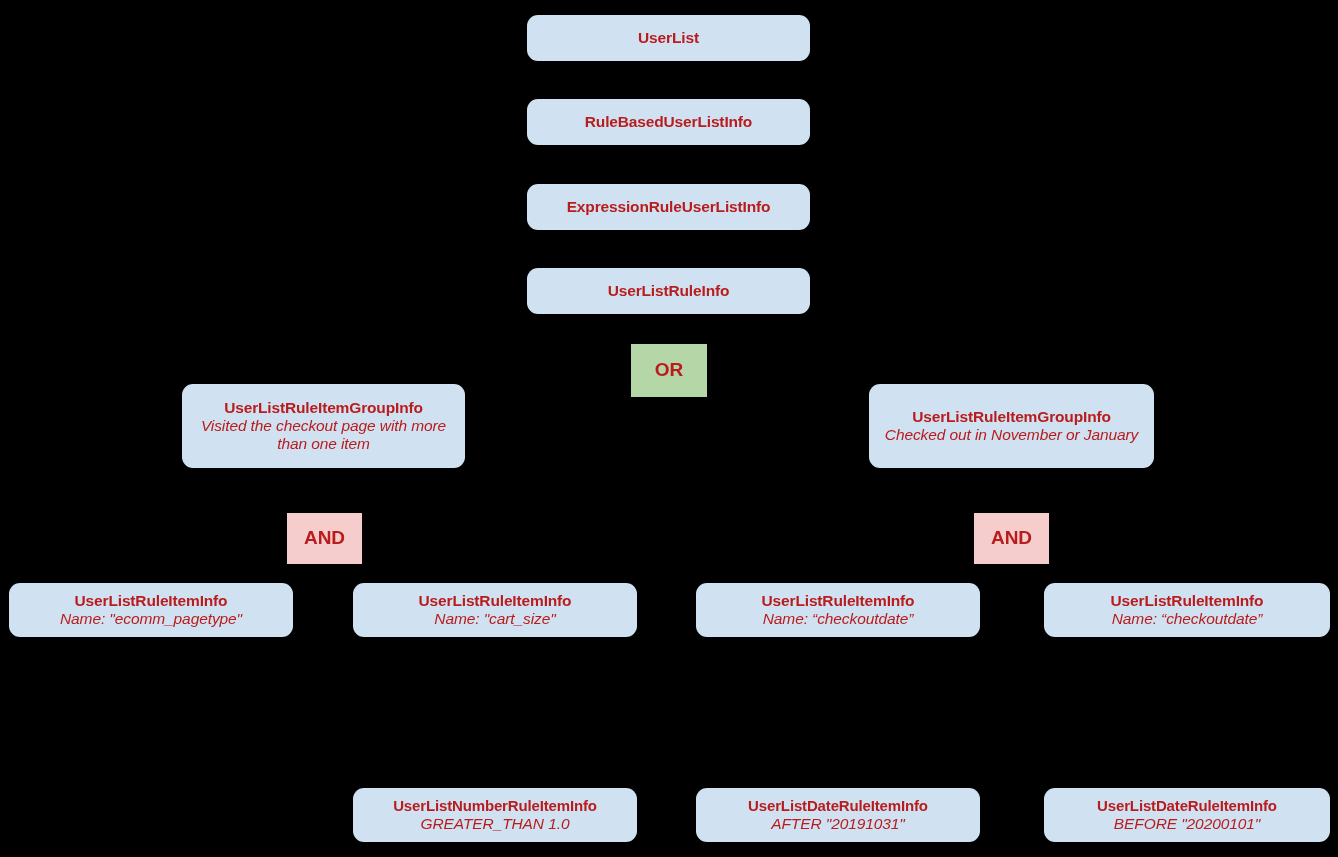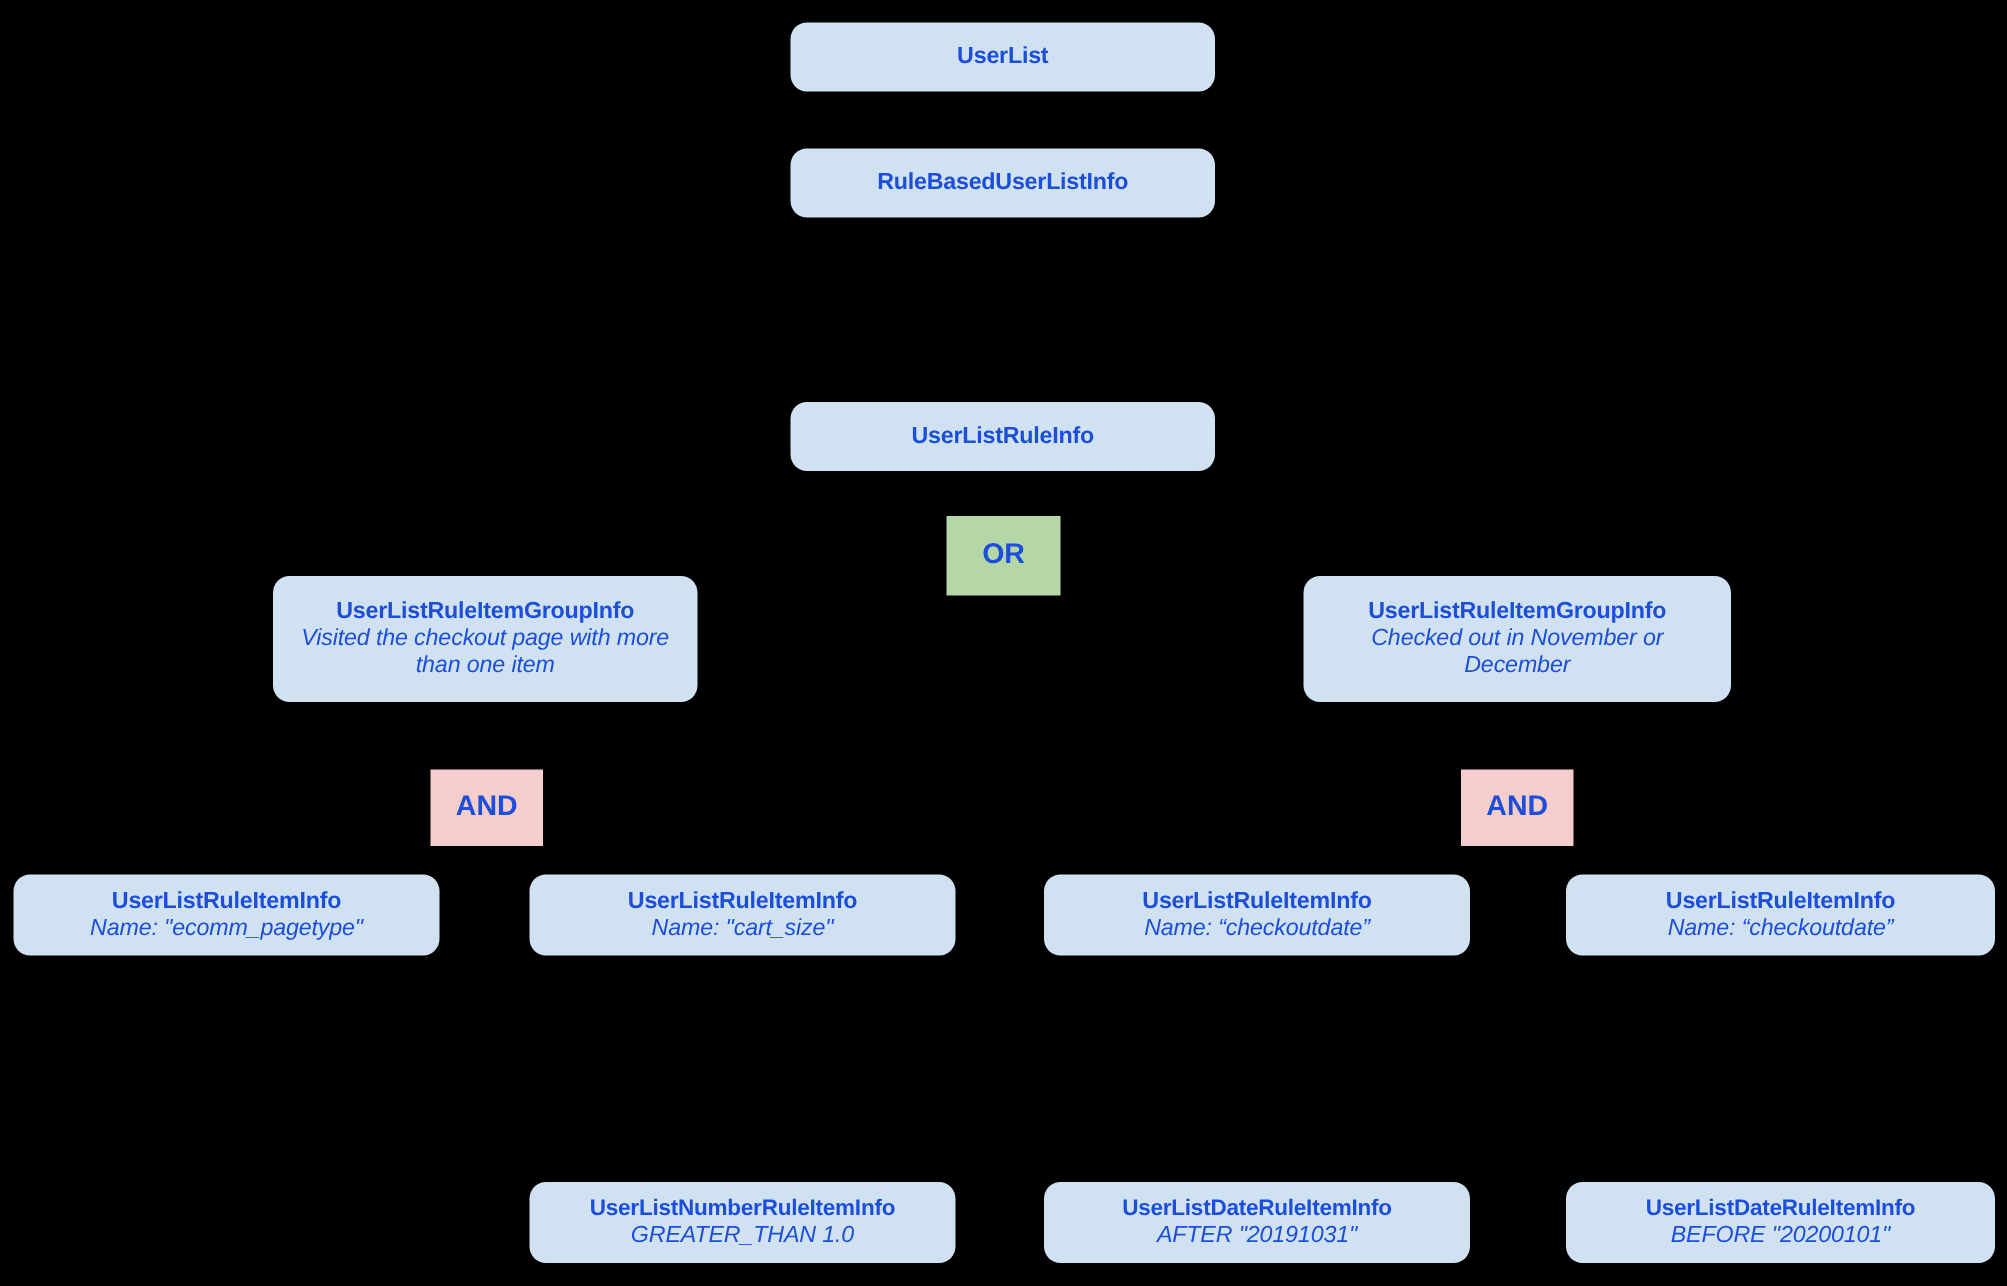--- a/index.html
+++ b/index.html
@@ -27,21 +27,21 @@
     pointer-events: none;
   }
   .node {
     position: absolute;
     box-sizing: border-box;
     display: flex;
     flex-direction: column;
     align-items: center;
     justify-content: center;
     text-align: center;
-    color: #1d4ed8;
+    color: #b91c1c;
     line-height: 1.18;
     z-index: 5;
   }
   .node.entity {
     background: #d0e2f2;
     border-radius: 11px;
   }
   .node.op {
     border-radius: 0;
   }
@@ -105,37 +105,40 @@
   </svg>
 
   <div class="node entity" style="left:527px; top:15px; width:283px; height:46px;">
     <div class="title">UserList</div>
   </div>
 
   <div class="node entity" style="left:527px; top:99px; width:283px; height:46px;">
     <div class="title">RuleBasedUserListInfo</div>
   </div>
 
+  <div class="node entity" style="left:527px; top:184px; width:283px; height:46px;">
+    <div class="title">ExpressionRuleUserListInfo</div>
+  </div>
 
   <div class="node entity" style="left:527px; top:268px; width:283px; height:46px;align-items:center;">
     <div class="title">UserListRuleInfo</div>
   </div>
 
   <div class="node op or" style="left:631px; top:344px; width:76px; height:53px; z-index:6;">
     <div class="op-label">OR</div>
   </div>
 
   <div class="node entity" style="left:182px; top:384px; width:283px; height:84px;">
     <div class="title">UserListRuleItemGroupInfo</div>
     <div class="subtitle wrap">Visited the checkout page with more than one item</div>
   </div>
 
   <div class="node entity" style="left:869px; top:384px; width:285px; height:84px;">
     <div class="title">UserListRuleItemGroupInfo</div>
-    <div class="subtitle wrap">Checked out in November or December</div>
+    <div class="subtitle wrap">Checked out in November or January</div>
   </div>
 
   <div class="node op and" style="left:287px; top:513px; width:75px; height:51px; z-index:6;">
     <div class="op-label">AND</div>
   </div>
 
   <div class="node op and" style="left:974px; top:513px; width:75px; height:51px; z-index:6;">
     <div class="op-label">AND</div>
   </div>
 

